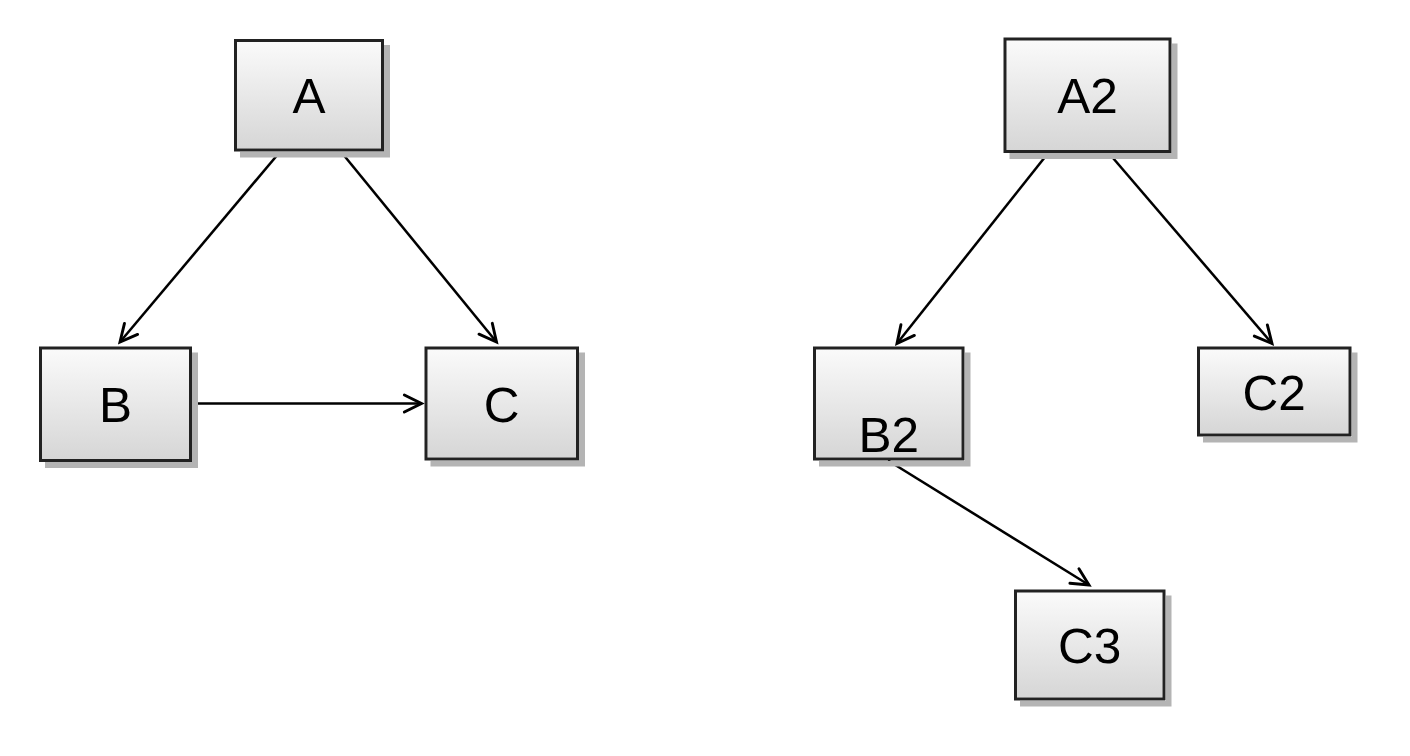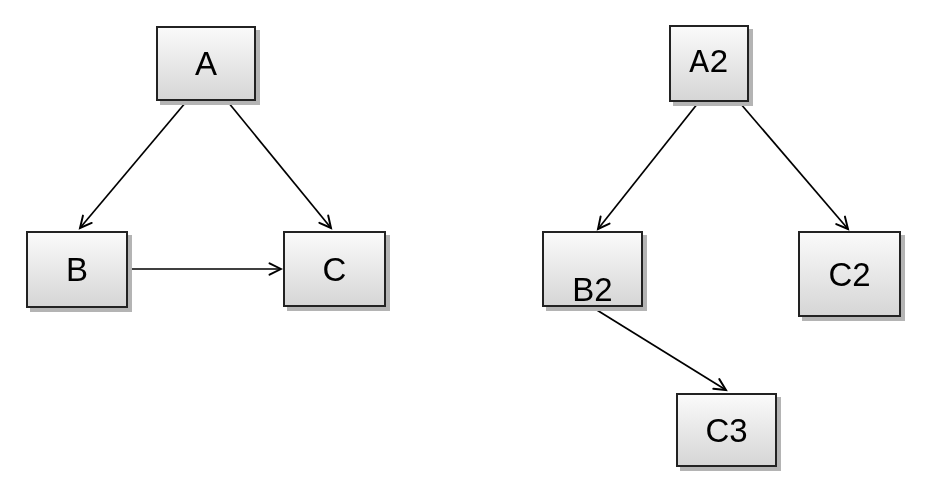--- a/index.html
+++ b/index.html
@@ -60,26 +60,26 @@
   <div id="nodes-layer">
       <div class="node" style="left: 156px; top: 26px; width: 100px; height: 75px; border-color: rgb(34, 34, 34); background: linear-gradient(rgb(250, 250, 250), rgb(214, 214, 214)); box-shadow: rgb(180, 180, 180) 4px 4px 0px;">
         <span class="label" style="color: rgb(0, 0, 0);">A</span>
       </div>
       <div class="node" style="left: 26px; top: 231px; width: 102px; height: 77px; border-color: rgb(34, 34, 34); background: linear-gradient(rgb(250, 250, 250), rgb(214, 214, 214)); box-shadow: rgb(180, 180, 180) 4px 4px 0px;">
         <span class="label" style="color: rgb(0, 0, 0);">B</span>
       </div>
       <div class="node" style="left: 283px; top: 231px; width: 103px; height: 76px; border-color: rgb(34, 34, 34); background: linear-gradient(rgb(250, 250, 250), rgb(214, 214, 214)); box-shadow: rgb(180, 180, 180) 4px 4px 0px;">
         <span class="label" style="color: rgb(0, 0, 0);">C</span>
       </div>
-      <div class="node" style="left: 669px; top: 25px; width: 80px; height: 77px; border-color: rgb(34, 34, 34); background: linear-gradient(rgb(250, 250, 250), rgb(214, 214, 214)); box-shadow: rgb(180, 180, 180) 4px 4px 0px; font-family: Liberation Mono, monospace;">
+      <div class="node" style="left: 669px; top: 25px; width: 112px; height: 77px; border-color: rgb(34, 34, 34); background: linear-gradient(rgb(250, 250, 250), rgb(214, 214, 214)); box-shadow: rgb(180, 180, 180) 4px 4px 0px;">
         <span class="label" style="color: rgb(0, 0, 0);">A2</span>
       </div>
       <div class="node" style="left: 542px; top: 231px; width: 101px; height: 76px; border-color: rgb(34, 34, 34); background: linear-gradient(rgb(250, 250, 250), rgb(214, 214, 214)); box-shadow: rgb(180, 180, 180) 4px 4px 0px;">
         <span class="label" style="color: rgb(0, 0, 0); margin-top: 40px;">B2</span>
       </div>
-      <div class="node" style="left: 798px; top: 231px; width: 103px; height: 86px; border-color: rgb(34, 34, 34); background: linear-gradient(rgb(250, 250, 250), rgb(214, 214, 214)); box-shadow: rgb(180, 180, 180) 4px 4px 0px;">
+      <div class="node" style="left: 798px; top: 231px; width: 103px; height: 60px; border-color: rgb(34, 34, 34); background: linear-gradient(rgb(250, 250, 250), rgb(214, 214, 214)); box-shadow: rgb(180, 180, 180) 4px 4px 0px;">
         <span class="label" style="color: rgb(0, 0, 0);">C2</span>
       </div>
       <div class="node" style="left: 676px; top: 393px; width: 101px; height: 74px; border-color: rgb(34, 34, 34); background: linear-gradient(rgb(250, 250, 250), rgb(214, 214, 214)); box-shadow: rgb(180, 180, 180) 4px 4px 0px;">
         <span class="label" style="color: rgb(0, 0, 0);">C3</span>
       </div>
     </div>
 </div>
 
 </body></html>

